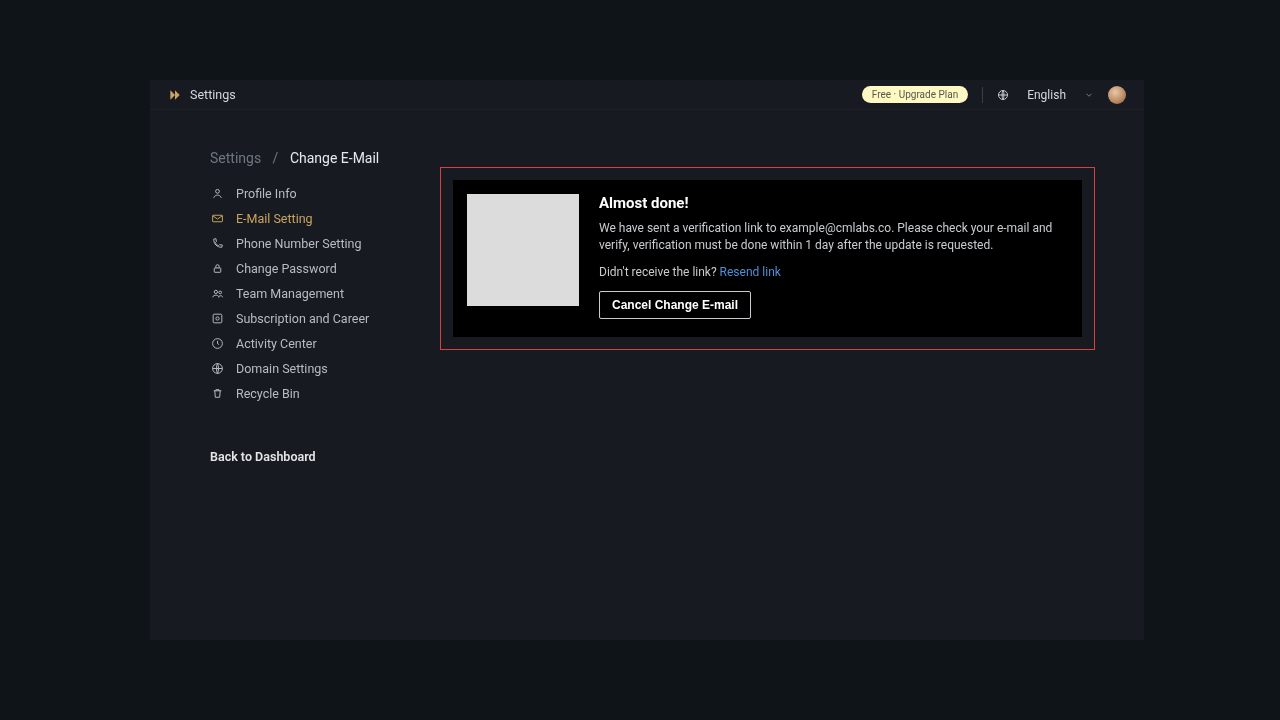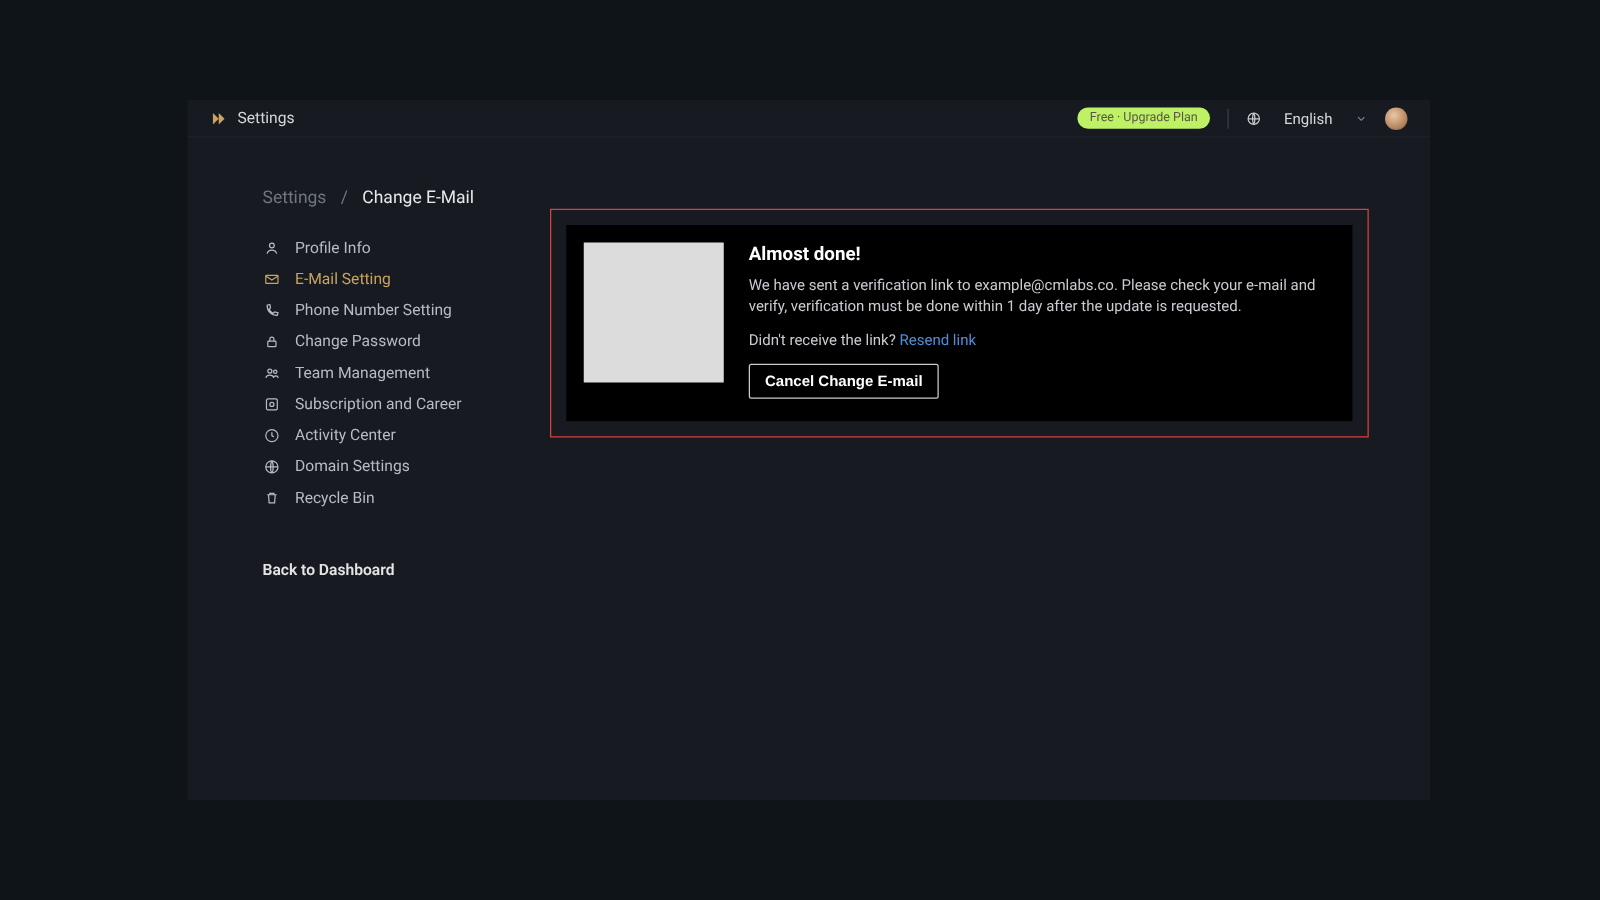--- a/index.html
+++ b/index.html
@@ -2,32 +2,32 @@
 <html><head>
 <meta charset="utf-8">
 <style>
   * { box-sizing: border-box; margin: 0; padding: 0; }
   html, body { width: 1280px; height: 720px; background: #0f1419; font-family: -apple-system, BlinkMacSystemFont, "Segoe UI", Roboto, Arial, sans-serif; color: #c8ccd0; overflow: hidden; }
   .app { position: absolute; left: 150px; top: 80px; width: 994px; height: 560px; background: #171b21; display: flex; flex-direction: column; }
   .topbar { height: 30px; display: flex; align-items: center; padding: 0 18px; border-bottom: 1px solid rgba(255,255,255,0.03); }
   .logo { width: 14px; height: 14px; margin-right: 8px; }
   .topbar-title { font-size: 12.5px; color: #d5d8db; }
   .topbar-spacer { flex: 1; }
-  .plan-badge { background: #bef264; color: #5a564a; font-size: 10px; padding: 3px 10px; border-radius: 10px; margin-right: 14px; cursor: pointer; }
+  .plan-badge { background: #fef9c3; color: #5a564a; font-size: 10px; padding: 3px 10px; border-radius: 10px; margin-right: 14px; cursor: pointer; }
   .divider-v { width: 1px; height: 16px; background: #3a3f46; margin-right: 14px; }
   .lang { display: flex; align-items: center; gap: 18px; font-size: 12px; color: #d5d8db; cursor: pointer; margin-right: 14px; }
   .avatar { width: 18px; height: 18px; border-radius: 50%; background: radial-gradient(circle at 40% 35%, #e8c8a8 0%, #b88860 60%, #7a5a3a 100%); cursor: pointer; }
   .body { flex: 1; display: flex; padding: 40px 28px 0 60px; }
   .breadcrumb { font-size: 14px; margin-bottom: 20px; }
   .breadcrumb .dim { color: #6e7681; }
   .breadcrumb .sep { color: #6e7681; margin: 0 8px; }
   .breadcrumb .cur { color: #e6e9ec; }
   .sidebar { width: 230px; flex-shrink: 0; }
   .nav { display: flex; flex-direction: column; gap: 0; }
-  .nav-item { display: flex; align-items: center; gap: 12px; height: 25px; font-size: 12.5px; color: #b8bcc2; cursor: pointer; }
+  .nav-item { display: flex; align-items: flex-start; gap: 12px; height: 25px; font-size: 12.5px; color: #b8bcc2; cursor: pointer; }
   .nav-item.active { color: #c9a35f; }
   .nav-icon { width: 14px; height: 14px; flex-shrink: 0; display: flex; align-items: center; justify-content: center; }
   .back-link { margin-top: 38px; font-size: 12.5px; font-weight: 600; color: #e5e5e5; cursor: pointer; }
   .main { flex: 1; padding-left: 0; }
   .panel-wrap { margin-top: 17px; border: 1.5px solid #d9413c; padding: 12px; width: 655px; }
   .panel { background: #000000; padding: 14px 18px 18px 14px; display: flex; gap: 20px; }
   .thumb { width: 112px; height: 112px; background: #dcdcdc; flex-shrink: 0; }
   .panel-body { flex: 1; }
   .panel-title { font-size: 15px; font-weight: 700; color: #fff; margin-bottom: 8px; }
   .panel-text { font-size: 12px; color: #c8ccd0; line-height: 1.45; margin-bottom: 10px; }

